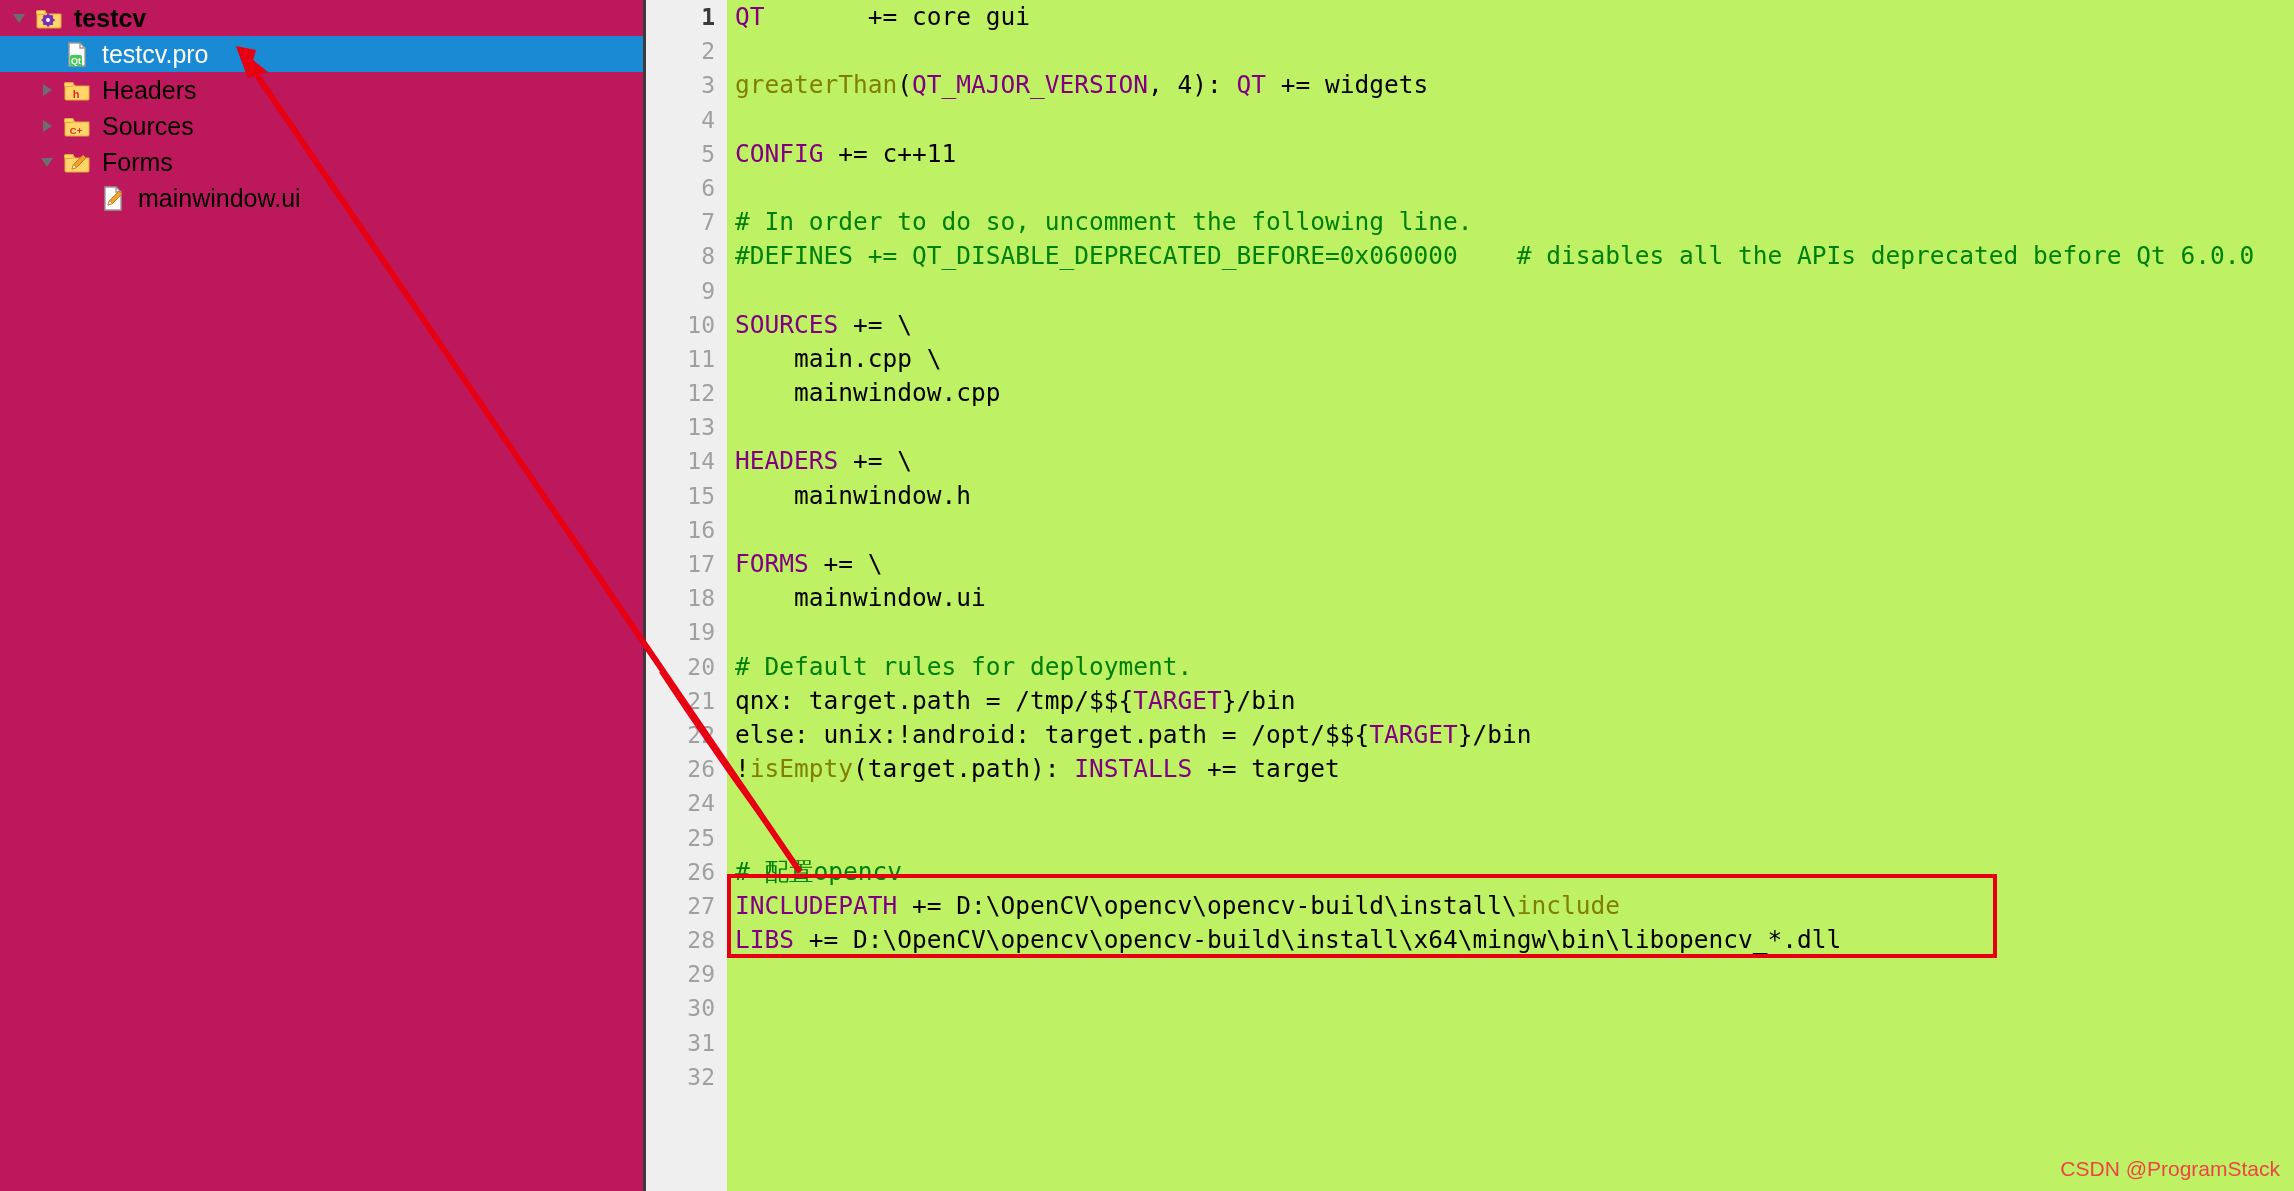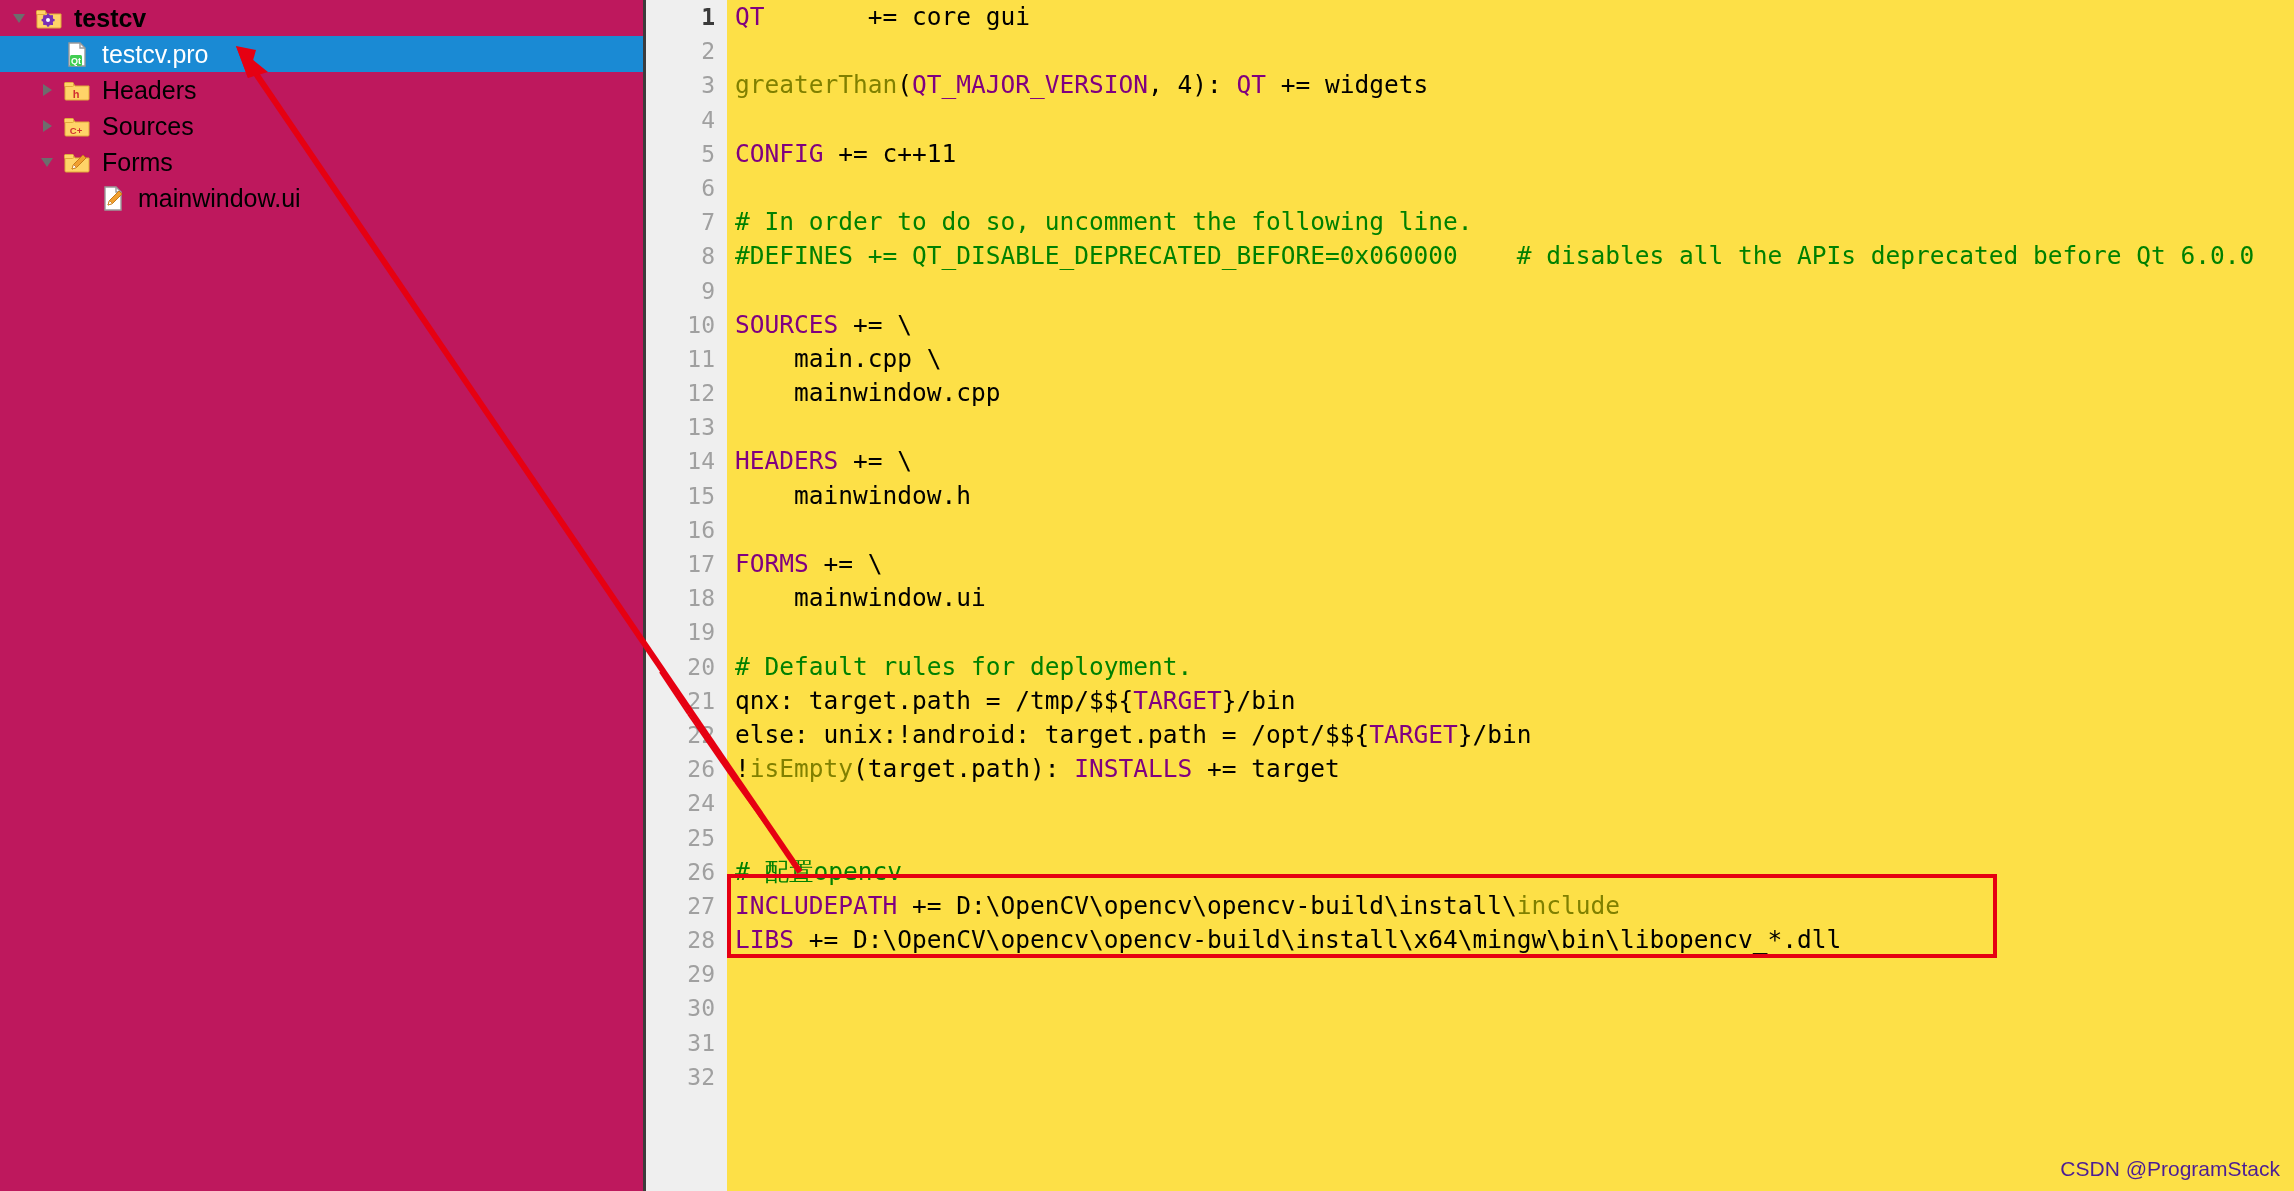--- a/index.html
+++ b/index.html
@@ -112,21 +112,21 @@
     font-size: 23px;
     color: #a0a0a0;
   }
   .ln.current {
     color: #3a3a3a;
     font-weight: bold;
   }
   #code-area {
     flex: 1 1 auto;
     position: relative;
-    background: #fde047;
+    background: #bef264;
     overflow: hidden;
   }
   .code-line {
     height: 34.2px;
     line-height: 34.2px;
     white-space: pre;
     font-family: "DejaVu Sans Mono", monospace;
     font-size: 24.5px;
     color: #000000;
     padding-left: 8px;
@@ -153,21 +153,21 @@
     border: 4px solid #e60012;
     box-sizing: border-box;
   }
   
   #watermark {
     position: absolute;
     right: 14px;
     bottom: 10px;
     font-family: "Liberation Sans", sans-serif;
     font-size: 21px;
-    color: #4c1d95;
+    color: #ef4444;
     z-index: 40;
     white-space: nowrap;
   }
 </style>
 </head>
 <body>
 
 <div id="app">
 
   <div id="project-tree">

